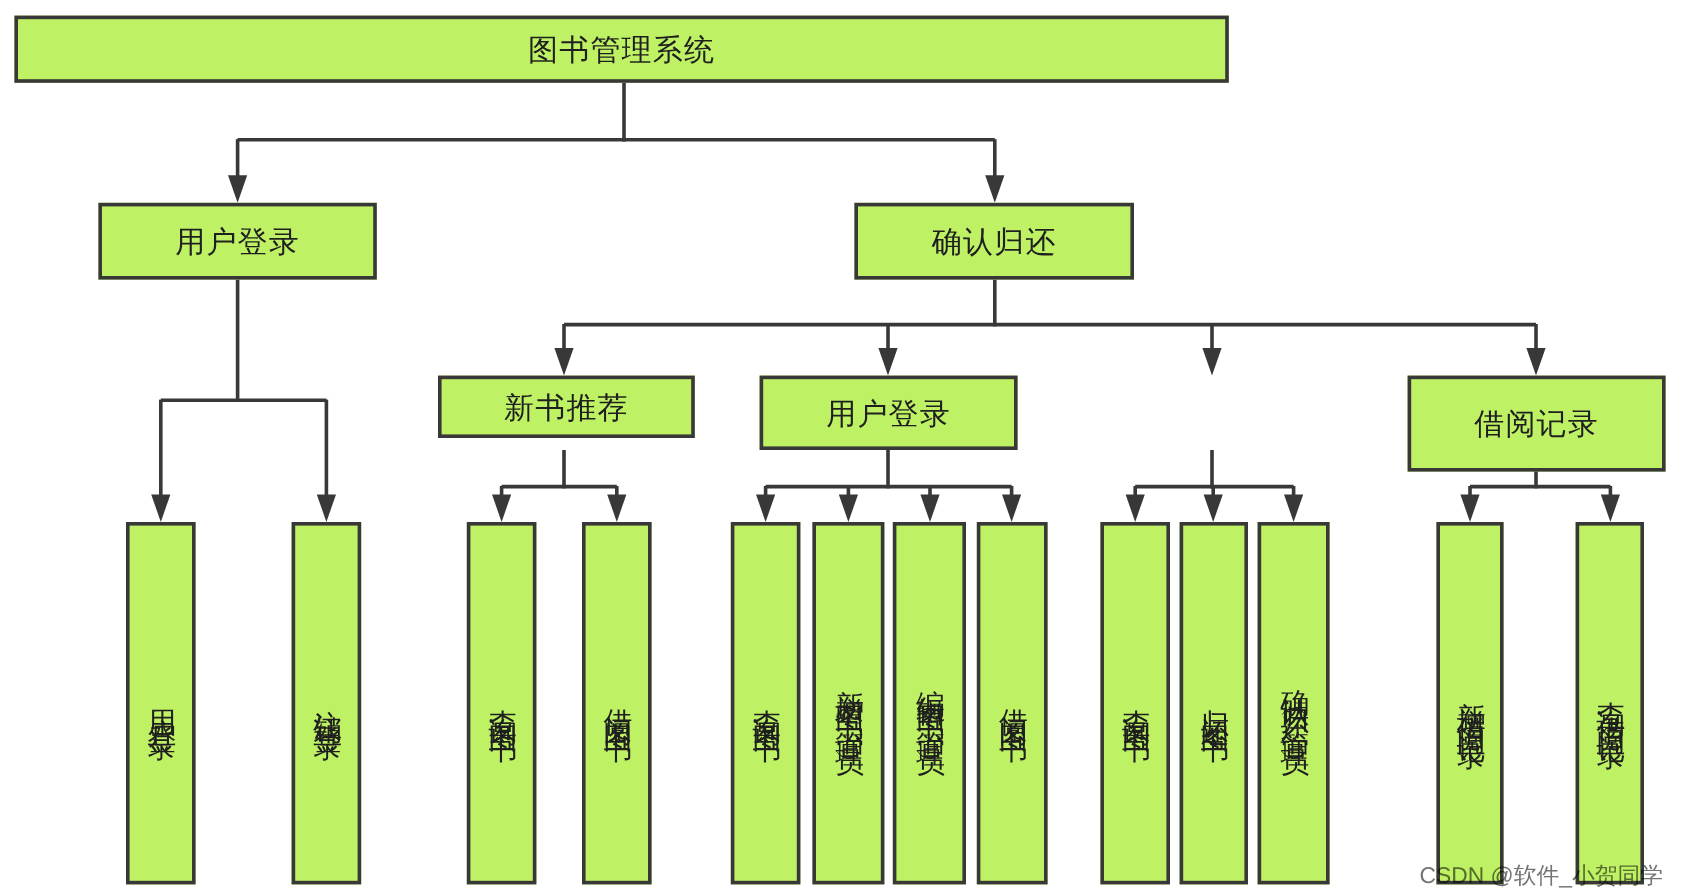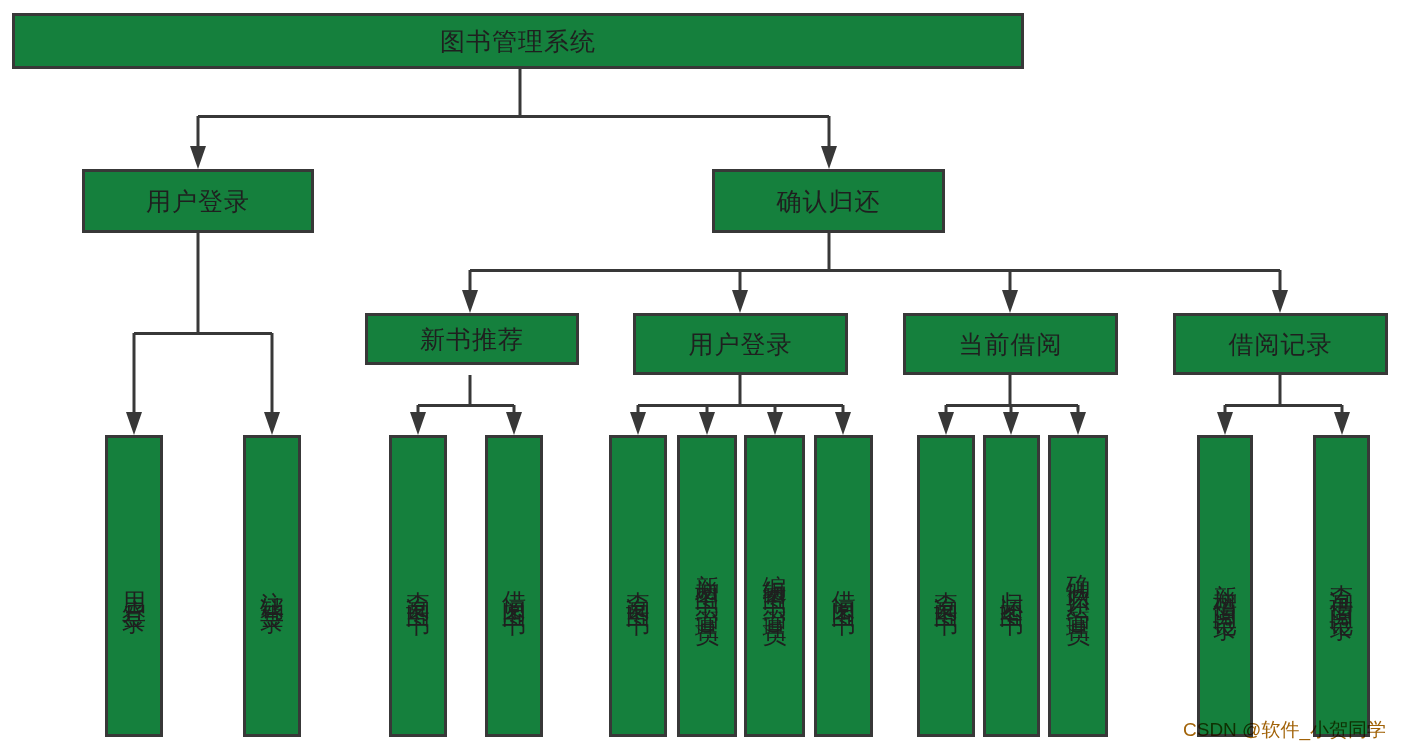--- a/index.html
+++ b/index.html
@@ -2,33 +2,33 @@
 <html><head>
 <meta charset="utf-8">
 <style>
   html,body{margin:0;padding:0;background:#ffffff;}
   #stage{
     position:relative;width:1405px;height:747px;background:#ffffff;overflow:hidden;
     font-family:"Liberation Sans","DejaVu Sans",sans-serif;
   }
   #connectors{position:absolute;left:0;top:0;z-index:1;}
   .box{
-    position:absolute;box-sizing:border-box;background:#15803d;
+    position:absolute;box-sizing:border-box;background:#bef264;
     border:3px solid #383838;display:flex;align-items:center;justify-content:center;
     z-index:2;color:#1f1f1f;
   }
   .hlabel{font-size:25px;letter-spacing:1px;white-space:nowrap;}
   .leaf{top:435px;width:58px;height:302px;}
   .vtext{
     writing-mode:vertical-rl;text-orientation:mixed;
     font-size:24px;letter-spacing:7px;line-height:1;white-space:nowrap;color:#1f1f1f;
   }
   #watermark{
     position:absolute;left:1183px;top:717px;z-index:5;
-    font-size:19px;color:#a16207;white-space:nowrap;mix-blend-mode:multiply;
+    font-size:19px;color:#737373;white-space:nowrap;mix-blend-mode:multiply;
   }
   svg line{stroke:#383838;stroke-width:3;}
   svg polygon{fill:#383838;stroke:none;}
 </style>
 </head>
 <body>
 
 <div id="stage">
 
   <svg id="connectors" width="1405" height="747" viewBox="0 0 1405 747">
@@ -103,24 +103,21 @@
   <div class="box" style="left:712px;top:169px;width:233px;height:64px">
     <span class="hlabel">确认归还</span>
   </div>
 
   <div class="box" style="left:365px;top:313px;width:214px;height:52px">
     <span class="hlabel">新书推荐</span>
   </div>
   <div class="box" style="left:633px;top:313px;width:215px;height:62px">
     <span class="hlabel">用户登录</span>
   </div>
-  <div class="box" style="left:903px;top:313px;width:215px;height:62px">
-    <span class="hlabel">当前借阅</span>
-  </div>
-  <div class="box" style="left:1173px;top:313px;width:215px;height:62px">
+  <div class="box" style="left:1173px;top:313px;width:215px;height:80px">
     <span class="hlabel">借阅记录</span>
   </div>
 
   <div class="box leaf" style="left:105px">
     <span class="vtext">用户登录</span>
   </div>
   <div class="box leaf" style="left:243px">
     <span class="vtext">注销登录</span>
   </div>
   <div class="box leaf" style="left:389px">

